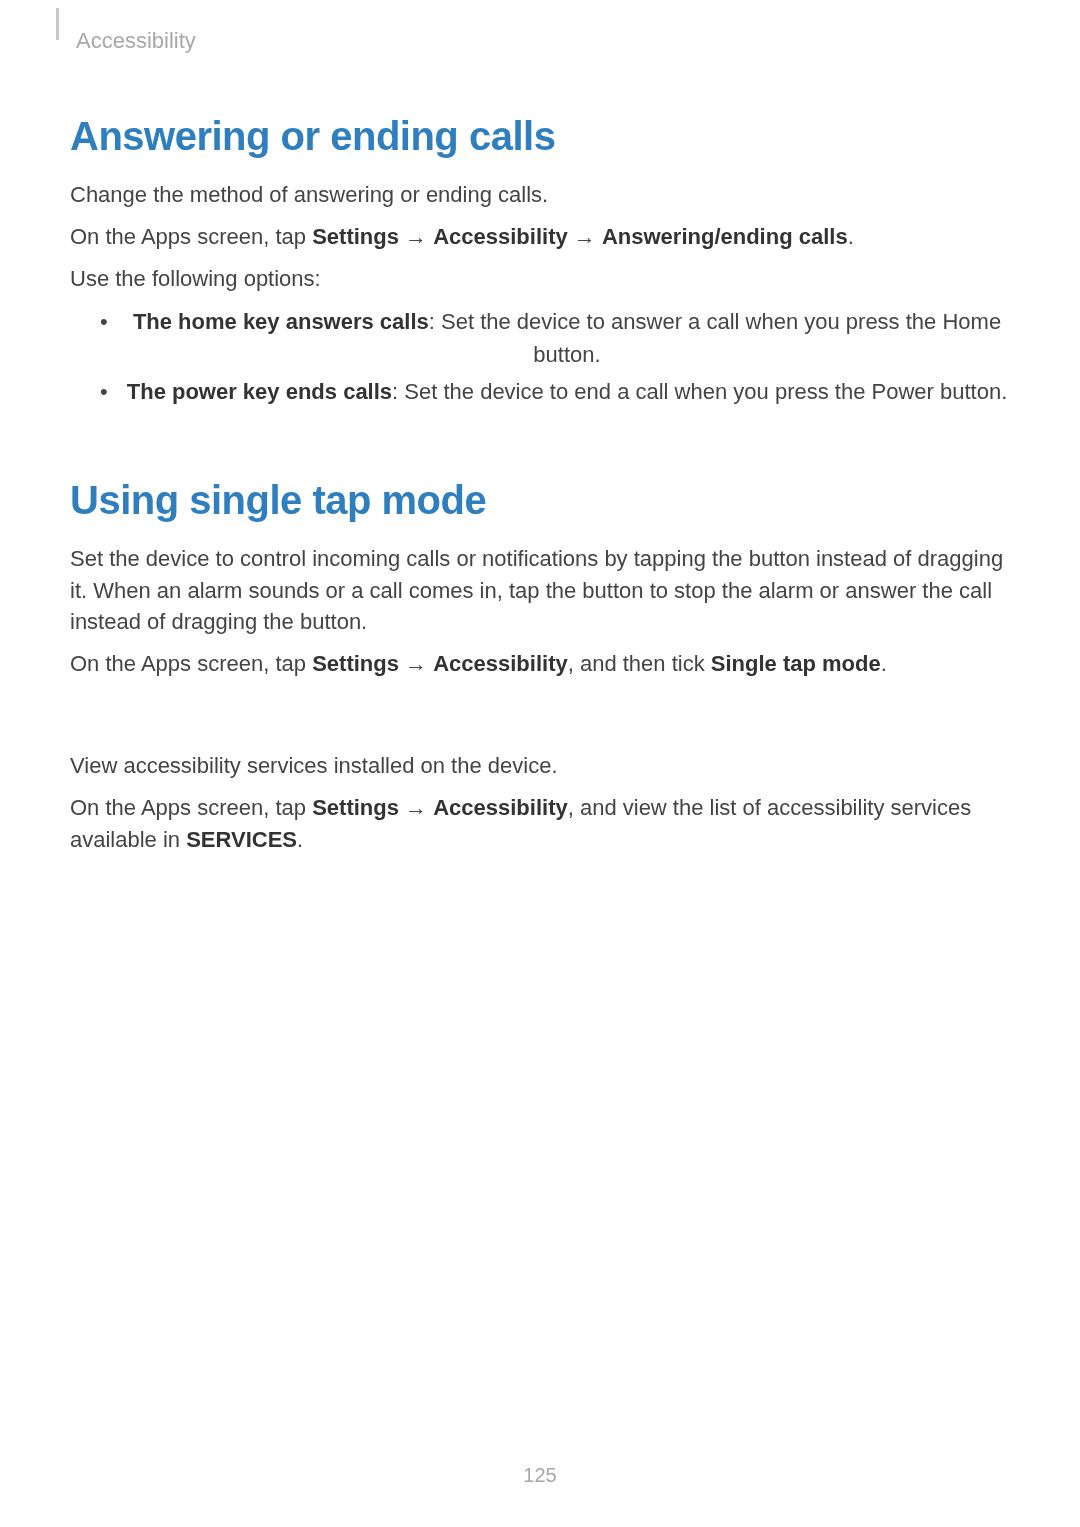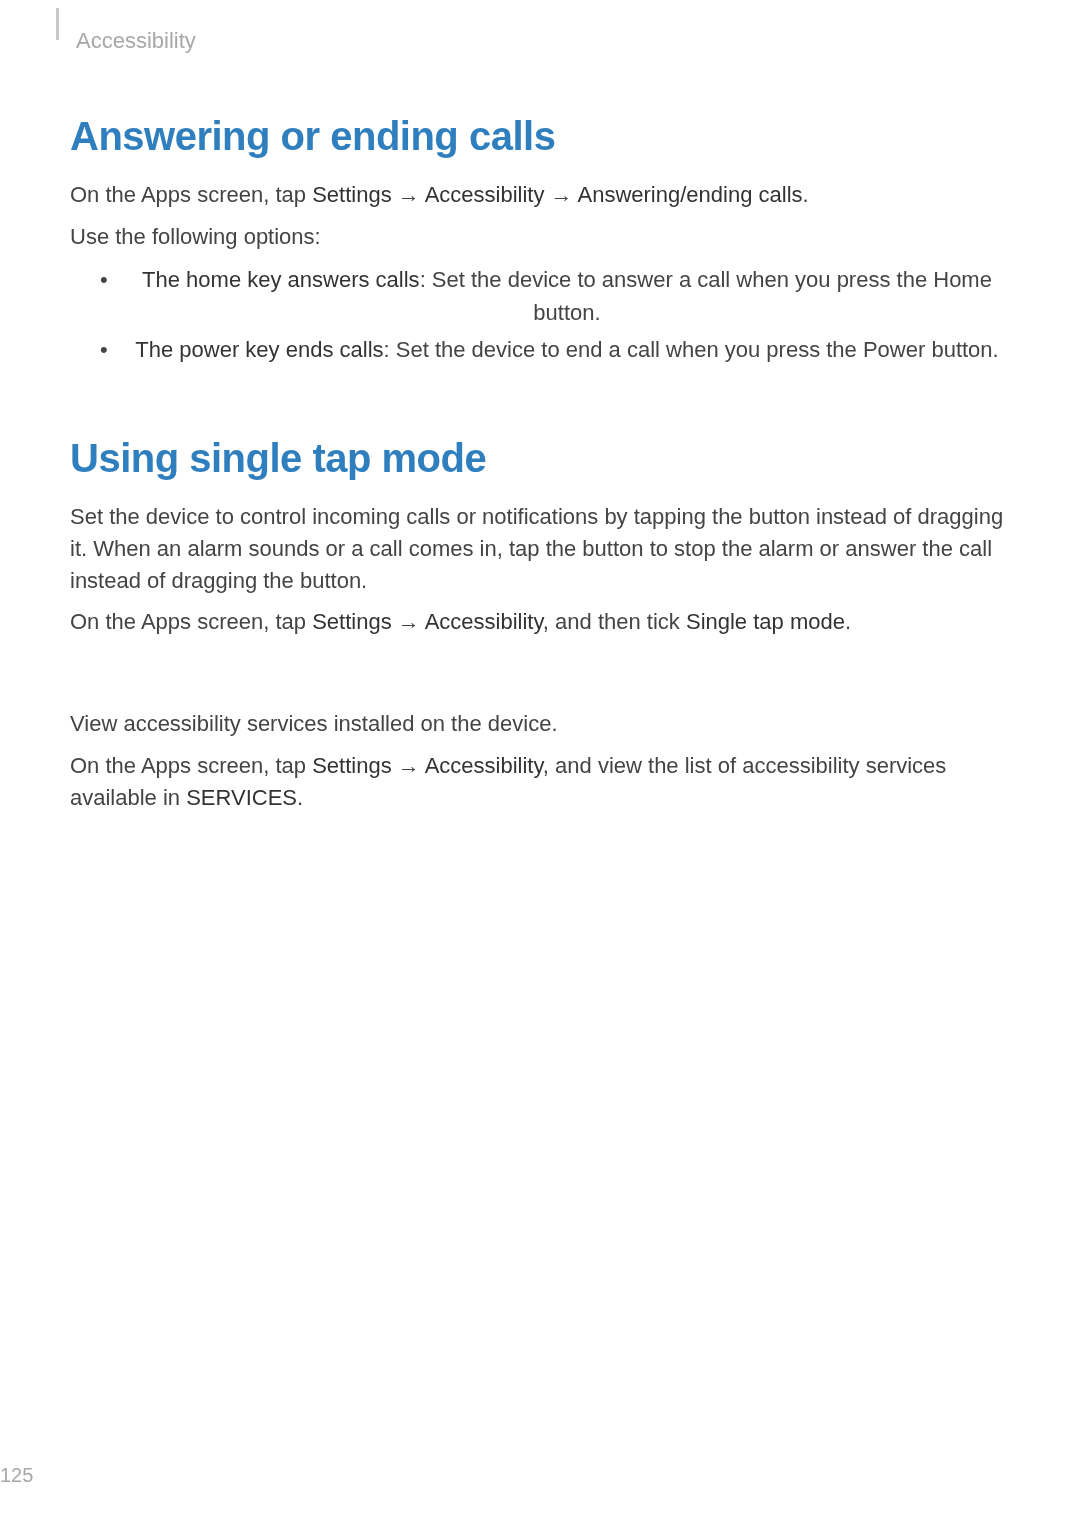--- a/index.html
+++ b/index.html
@@ -43,21 +43,21 @@
     letter-spacing: -0.5px;
     margin-top: 32px;
   }
   p.body-text {
     font-size: 22px;
     color: #444444;
     line-height: 1.45;
     margin-bottom: 10px;
   }
   .bold-inline {
-    font-weight: 400;
+    font-weight: 700;
     color: #333333;
   }
   ul.options {
     list-style: none;
     margin: 8px 0 0 30px;
   }
   ul.options li {
     font-size: 22px;
     color: #444444;
     line-height: 1.5;
@@ -75,36 +75,38 @@
     font-size: 22px;
   }
   .section {
     margin-bottom: 70px;
   }
   .page-number {
     position: absolute;
     bottom: 40px;
     left: 0;
     right: 0;
+    text-align: center;
     color: #a8a8a8;
     font-size: 20px;
   }
   .arrow-sep {
     display: inline;
   }
 </style>
 </head>
 <body>
 
 <div class="page">
   <div class="header-rule"></div>
   <div class="breadcrumb">Accessibility</div>
 
   <div class="section">
     <h1 class="section-title">Answering or ending calls</h1>
+    <p class="body-text">Change the method of answering or ending calls.</p>
     <p class="body-text">
       <span>On the Apps screen, tap </span><span class="bold-inline">Settings</span><span class="arrow-sep"> → </span><span class="bold-inline">Accessibility</span><span class="arrow-sep"> → </span><span class="bold-inline">Answering/ending calls</span><span>.</span>
     </p>
     <p class="body-text">Use the following options:</p>
     <ul class="options">
       <li>
         <span class="bold-inline">The home key answers calls</span><span>: Set the device to answer a call when you press the Home button.</span>
       </li>
       <li>
         <span class="bold-inline">The power key ends calls</span><span>: Set the device to end a call when you press the Power button.</span>

